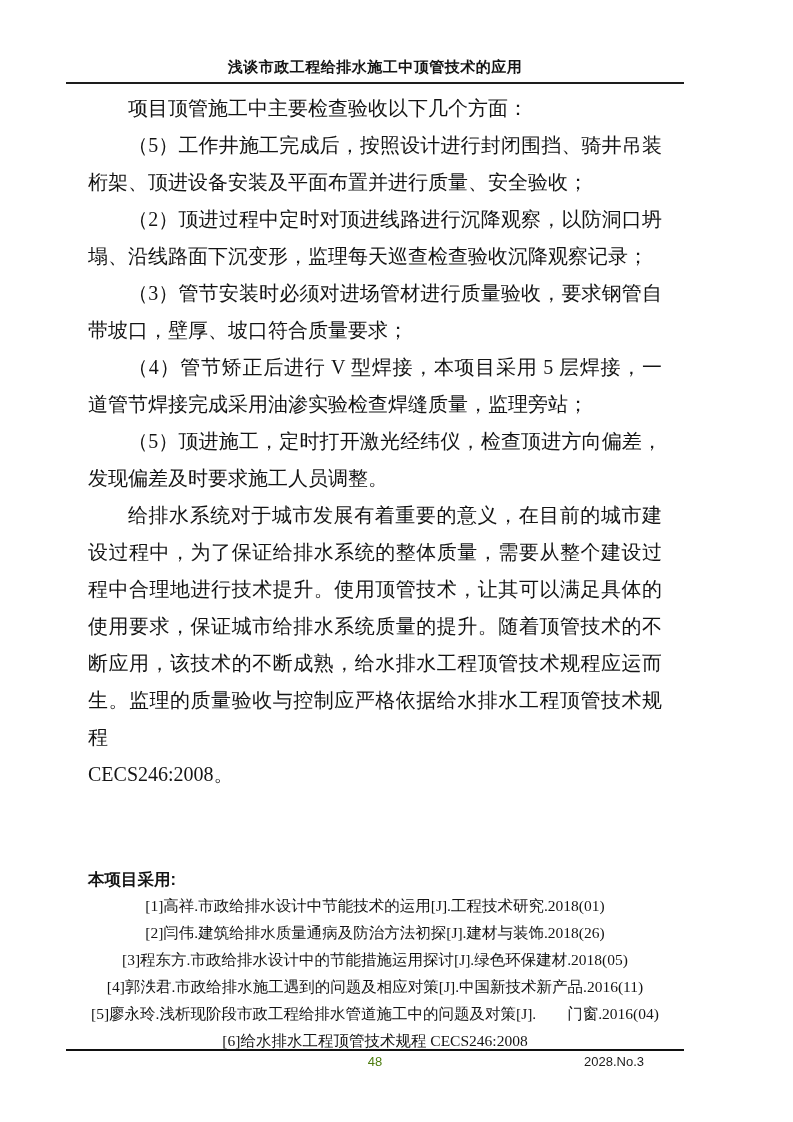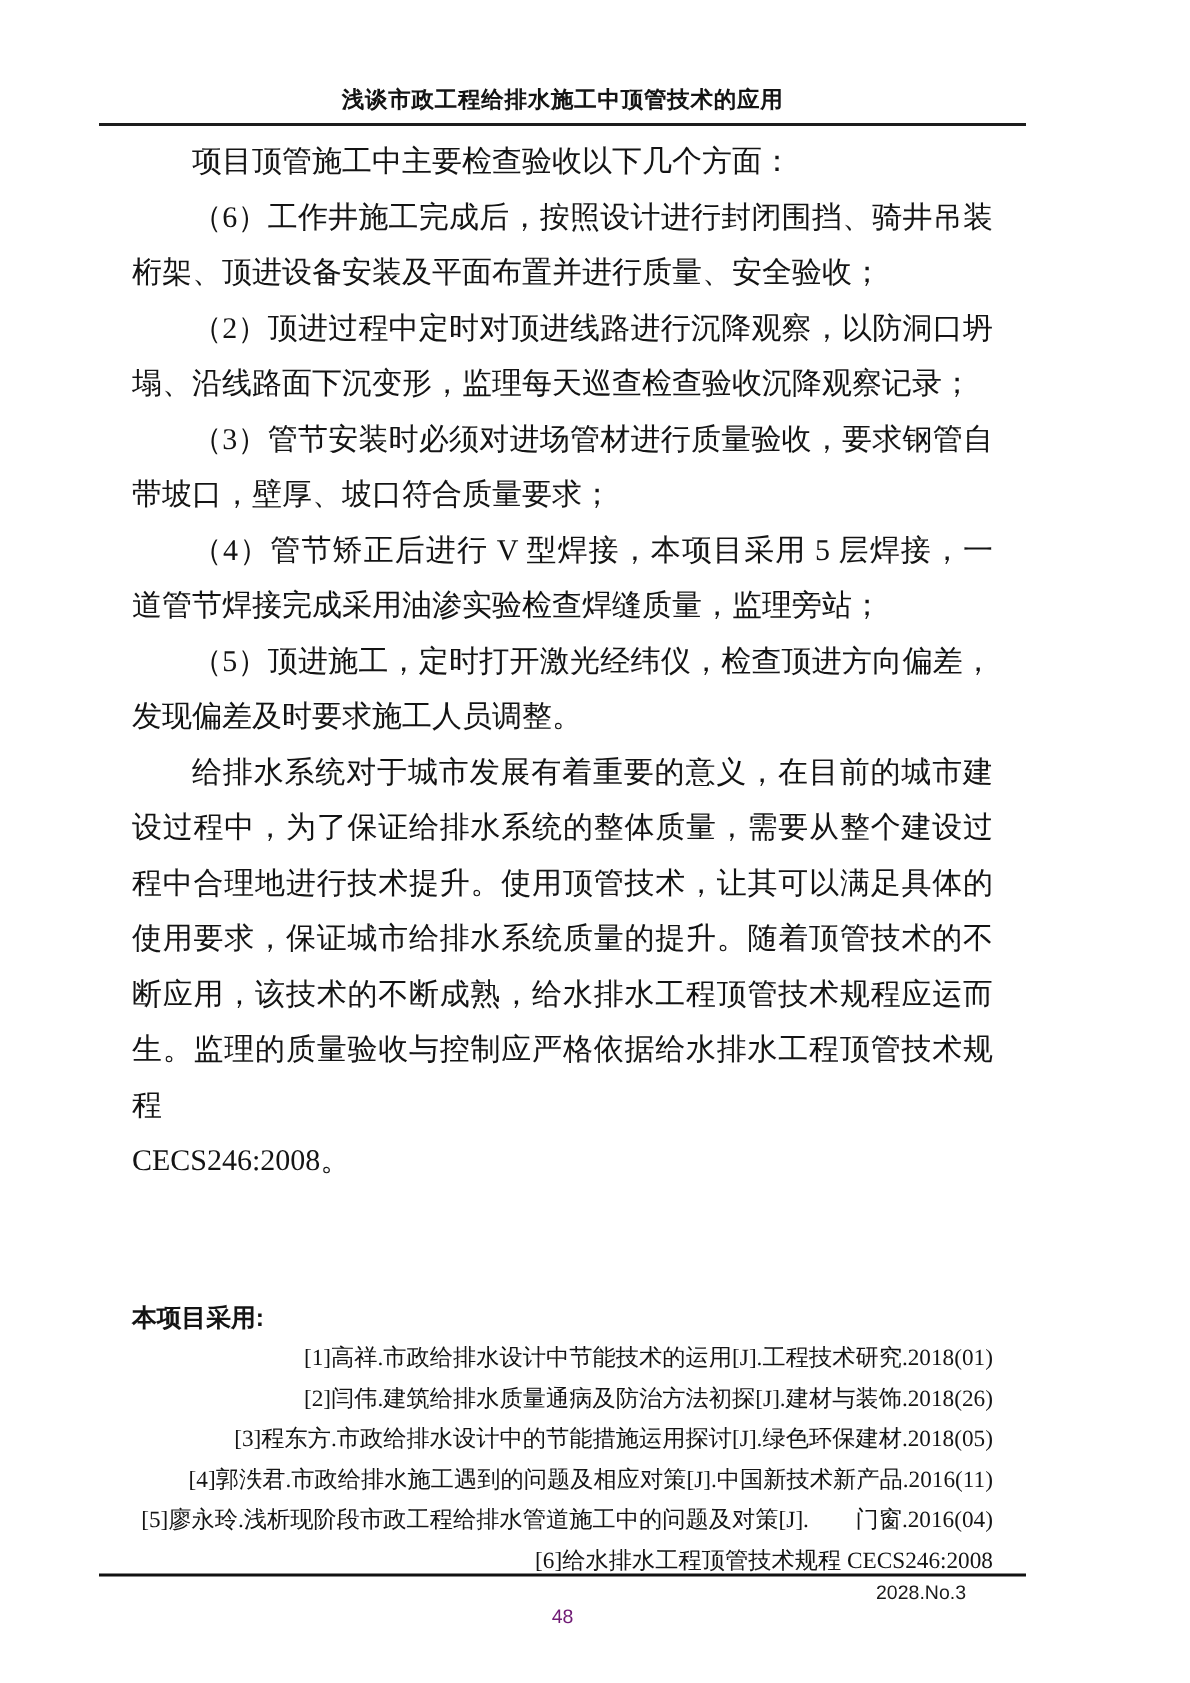--- a/index.html
+++ b/index.html
@@ -66,39 +66,39 @@
     margin: 0;
     font-family: "Liberation Sans", "DejaVu Sans", sans-serif;
     font-weight: bold;
     font-size: 16.5px;
     line-height: 25px;
   }
   .ref-item {
     margin: 0;
     font-size: 15.5px;
     line-height: 27px;
-    text-align: right;
+    text-align: center;
   }
   
   .footer {
     position: absolute;
     left: 66px;
     right: 66px;
     top: 1049px;
     border-top: 2.5px solid #111111;
     height: 30px;
   }
   .footer-page-num {
     position: absolute;
-    top: 19px;
+    top: 3px;
     left: 50%;
     transform: translateX(-50%);
     font-family: "Liberation Sans", "DejaVu Sans", sans-serif;
     font-size: 13px;
-    color: #701a75;
+    color: #4d7c0f;
   }
   .footer-issue {
     position: absolute;
     top: 3px;
     right: 40px;
     font-family: "Liberation Sans", "DejaVu Sans", sans-serif;
     font-size: 13px;
     color: #1a1a1a;
   }
 </style>
@@ -107,21 +107,21 @@
 
 <div class="page">
 
   <div class="header">
     <span class="running-title">浅谈市政工程给排水施工中顶管技术的应用</span>
   </div>
 
   <div class="content">
 
     <p class="para first">项目顶管施工中主要检查验收以下几个方面：</p>
-    <p class="para">（6）工作井施工完成后，按照设计进行封闭围挡、骑井吊装桁架、顶进设备安装及平面布置并进行质量、安全验收；</p>
+    <p class="para">（5）工作井施工完成后，按照设计进行封闭围挡、骑井吊装桁架、顶进设备安装及平面布置并进行质量、安全验收；</p>
     <p class="para">（2）顶进过程中定时对顶进线路进行沉降观察，以防洞口坍塌、沿线路面下沉变形，监理每天巡查检查验收沉降观察记录；</p>
     <p class="para">（3）管节安装时必须对进场管材进行质量验收，要求钢管自带坡口，壁厚、坡口符合质量要求；</p>
     <p class="para">（4）管节矫正后进行 V 型焊接，本项目采用 5 层焊接，一道管节焊接完成采用油渗实验检查焊缝质量，监理旁站；</p>
     <p class="para">（5）顶进施工，定时打开激光经纬仪，检查顶进方向偏差，发现偏差及时要求施工人员调整。</p>
 
 
     <p class="para">给排水系统对于城市发展有着重要的意义，在目前的城市建设过程中，为了保证给排水系统的整体质量，需要从整个建设过程中合理地进行技术提升。使用顶管技术，让其可以满足具体的使用要求，保证城市给排水系统质量的提升。随着顶管技术的不断应用，该技术的不断成熟，给水排水工程顶管技术规程应运而生。监理的质量验收与控制应严格依据给水排水工程顶管技术规程</p>
     <p class="conclusion-tail">CECS246:2008。</p>
 
     <div class="references">

